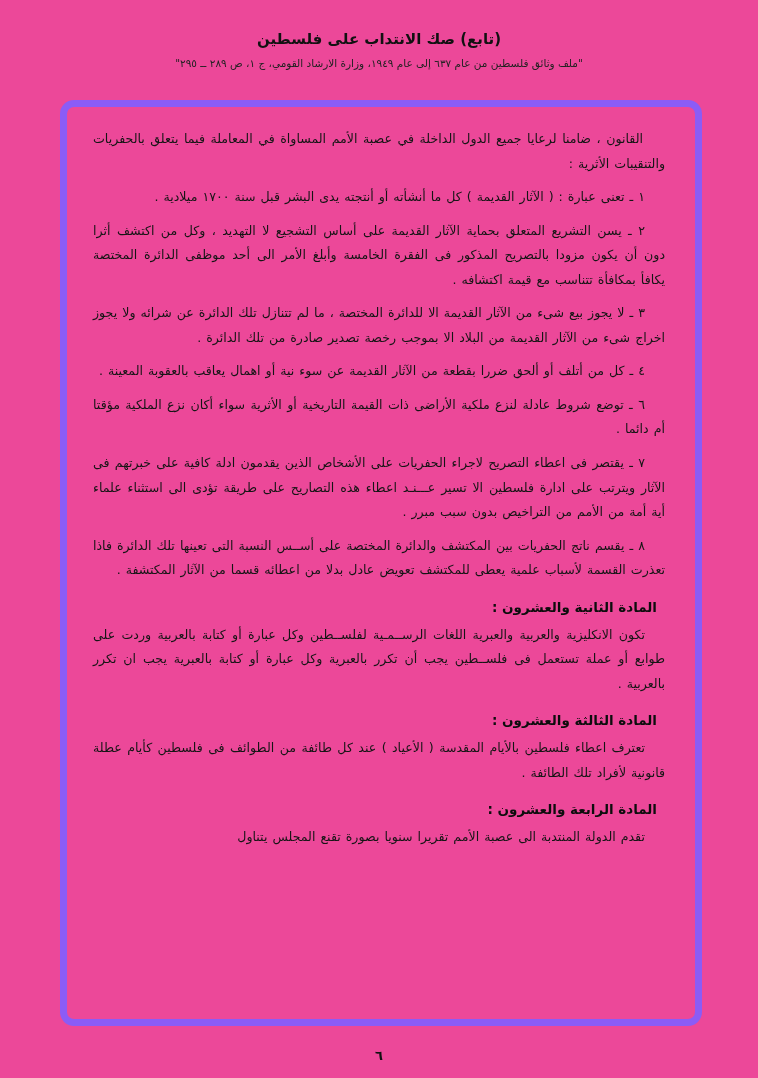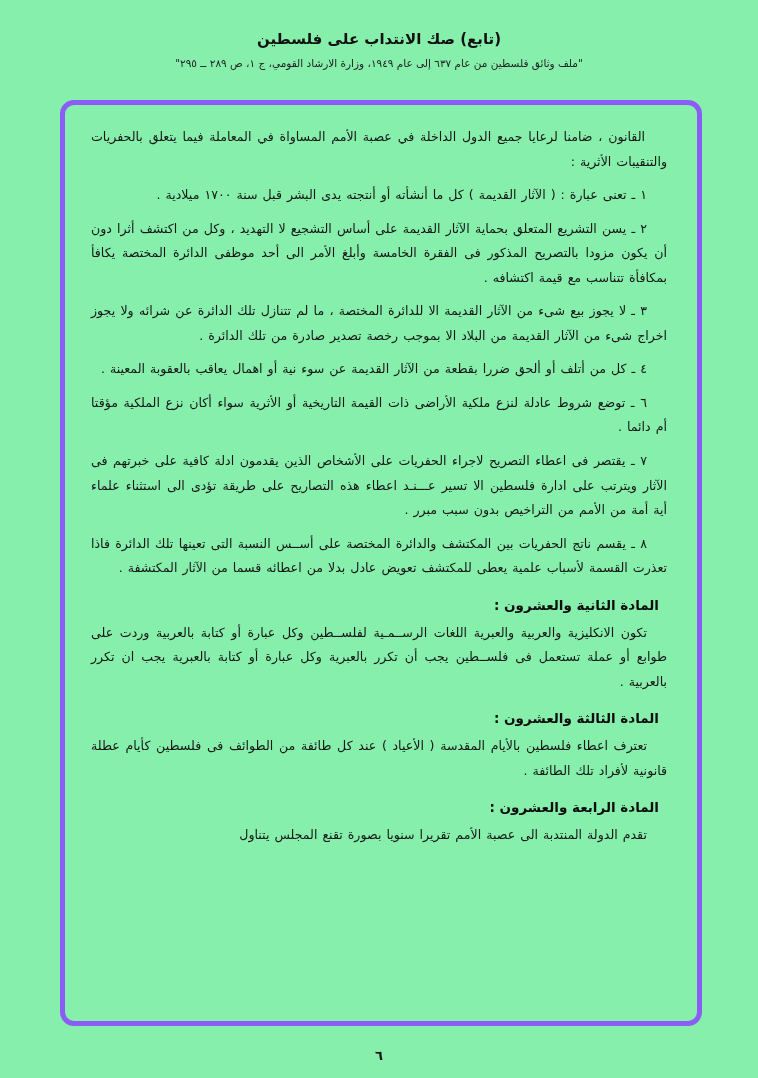--- a/index.html
+++ b/index.html
@@ -4,21 +4,21 @@
 <style>
   html, body {
     margin: 0;
     padding: 0;
     background: #ffffff;
   }
   .page {
     position: relative;
     width: 758px;
     height: 1078px;
-    background: #86efac;
+    background: #ec4899;
     overflow: hidden;
     font-family: "DejaVu Sans", sans-serif;
     color: #1a1a1a;
   }
   .header {
     text-align: center;
     padding-top: 30px;
     direction: rtl;
   }
   .doc-title {
@@ -32,21 +32,21 @@
     font-size: 10.5px;
     color: #222;
   }
   .content-frame {
     box-sizing: border-box;
     position: absolute;
     left: 60px;
     top: 100px;
     width: 642px;
     height: 926px;
-    border: 5px solid #8b5cf6;
+    border: 7px solid #8b5cf6;
     border-radius: 14px;
     padding: 20px 30px 10px 26px;
     direction: rtl;
     overflow: hidden;
   }
   .para {
     margin: 0 0 9px 0;
     font-size: 12.6px;
     line-height: 1.95;
     text-align: justify;

